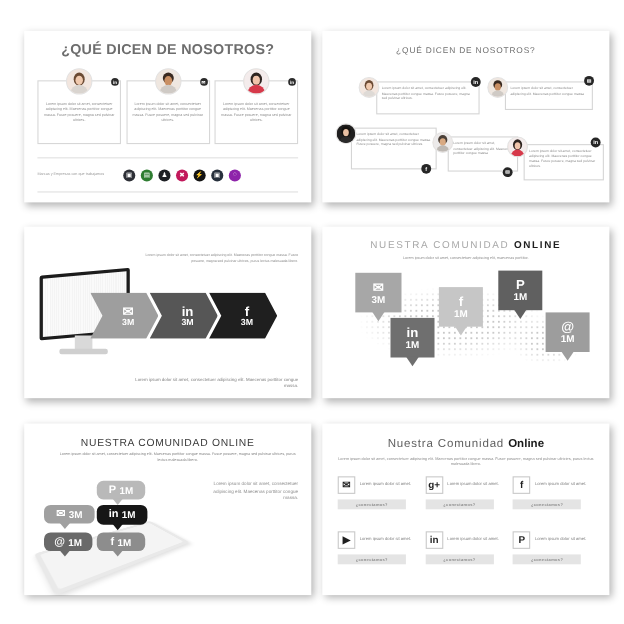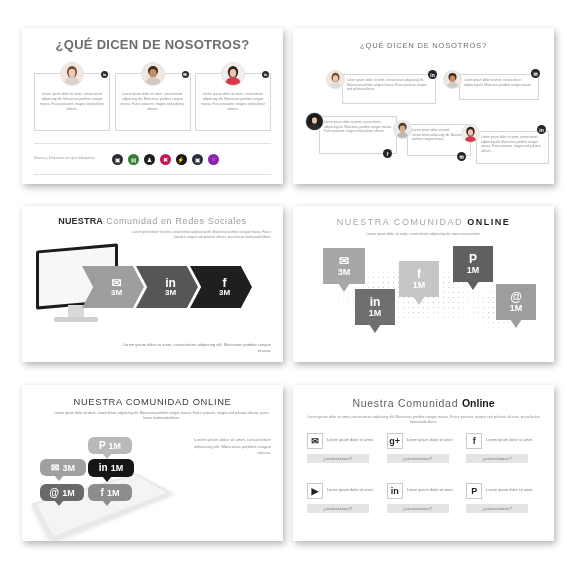--- a/index.html
+++ b/index.html
@@ -256,24 +256,20 @@
         <div class="s2-box" style="left:15px;top:9px;width:73px;height:33px;">
           <p>Lorem ipsum dolor sit amet, consectetuer adipiscing elit. Maecenas porttitor congue massa. Fusce posuere, magna sed pulvinar ultrices.</p>
         </div>
         <div class="badge-rd" style="left:76px;top:3px;">in</div>
       </div>
     </div>
   </div>
 
   <div class="slide" id="s3">
     <div class="inner">
-      <div class="s3-title">
-        <b>NUESTRA</b>
-        <span>Comunidad en Redes Sociales</span>
-      </div>
       <div class="s3-sub">Lorem ipsum dolor sit amet, consectetuer adipiscing elit. Maecenas porttitor congue massa. Fusce posuere, magna sed pulvinar ultrices, purus lectus malesuada libero.</div>
 
       <div class="monitor">
         <div class="mon-screen">
             <div class="mon-inner"></div>
           </div>
         <div class="mon-neck"></div>
         <div class="mon-base"></div>
       </div>
 

